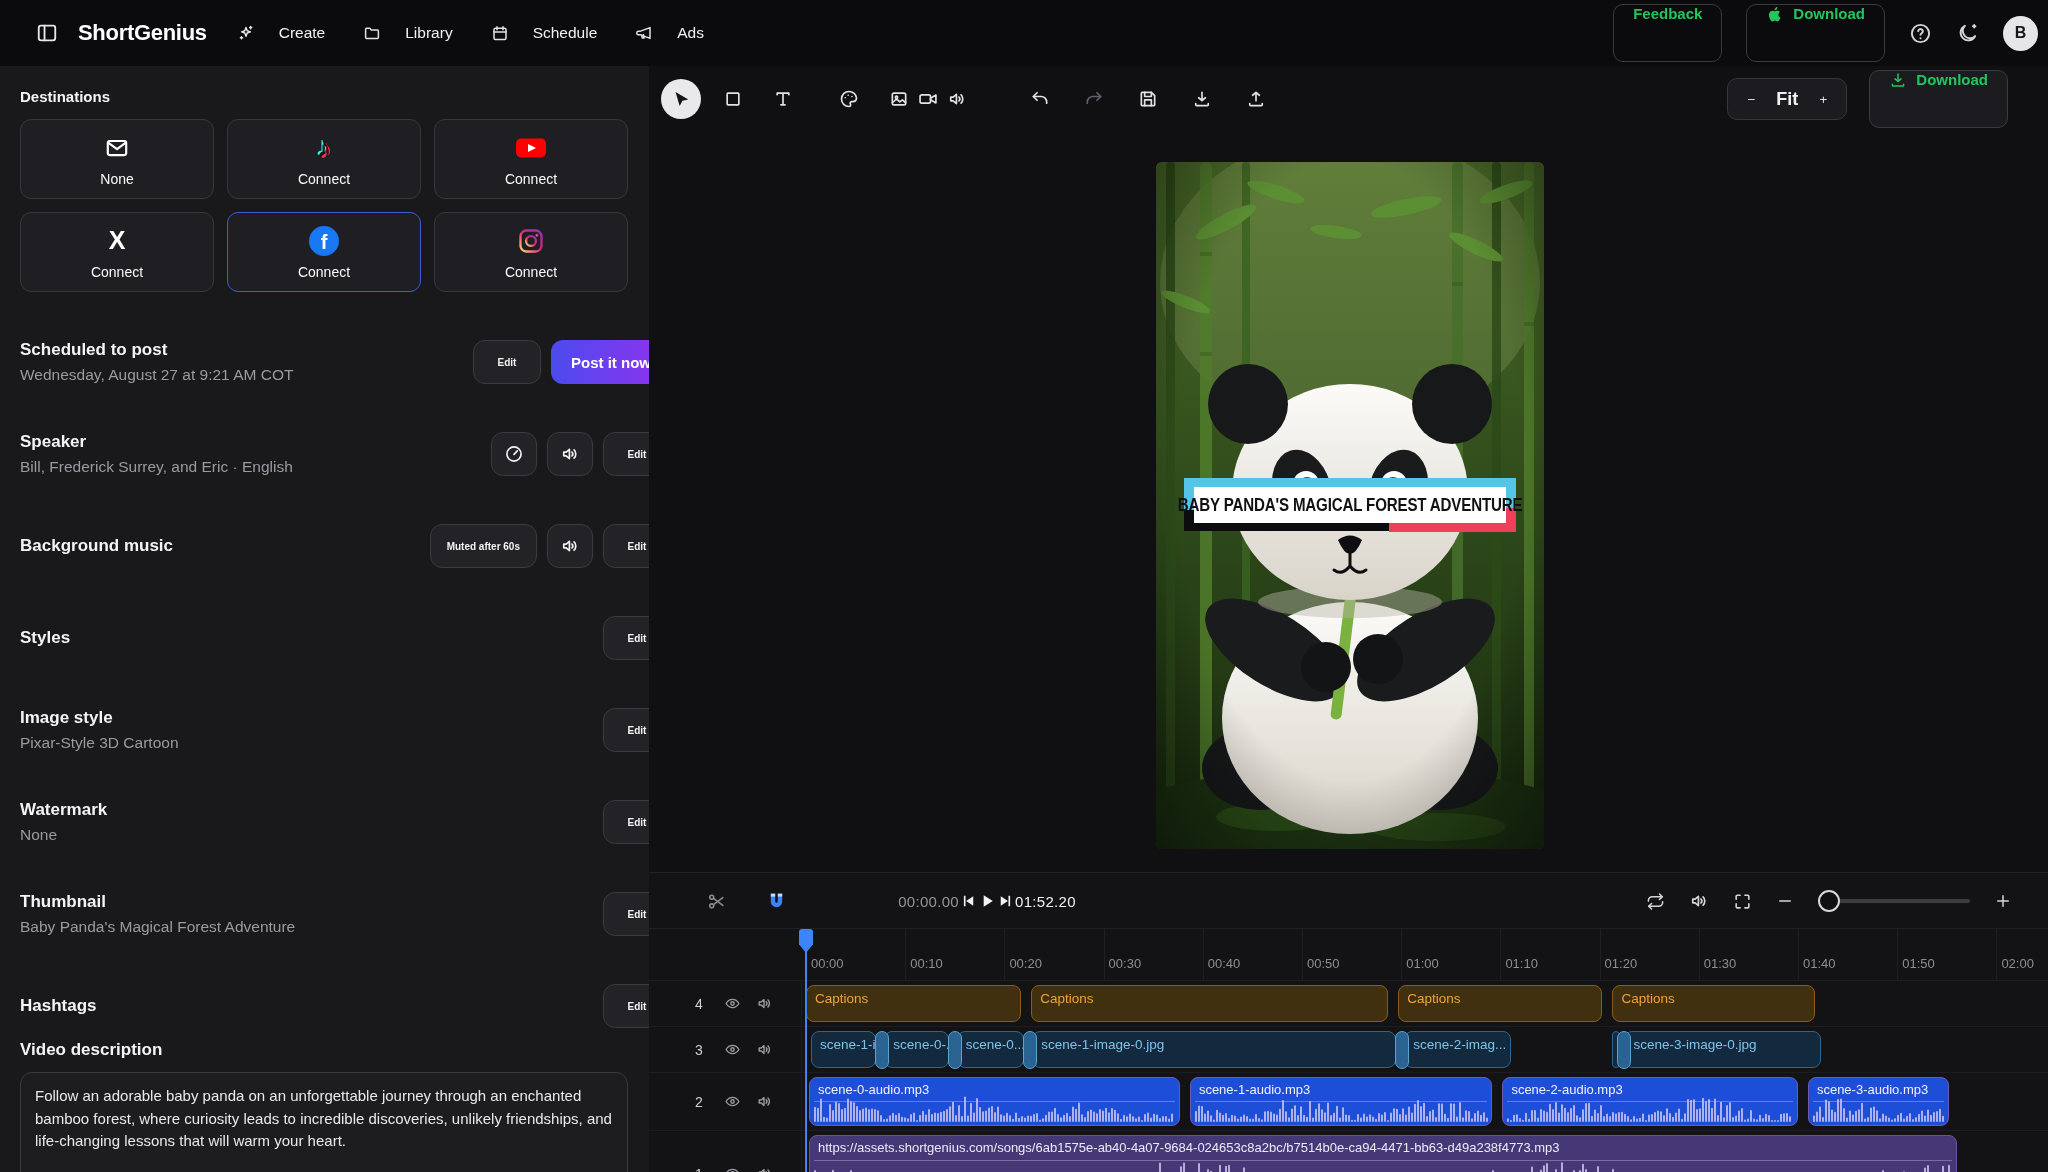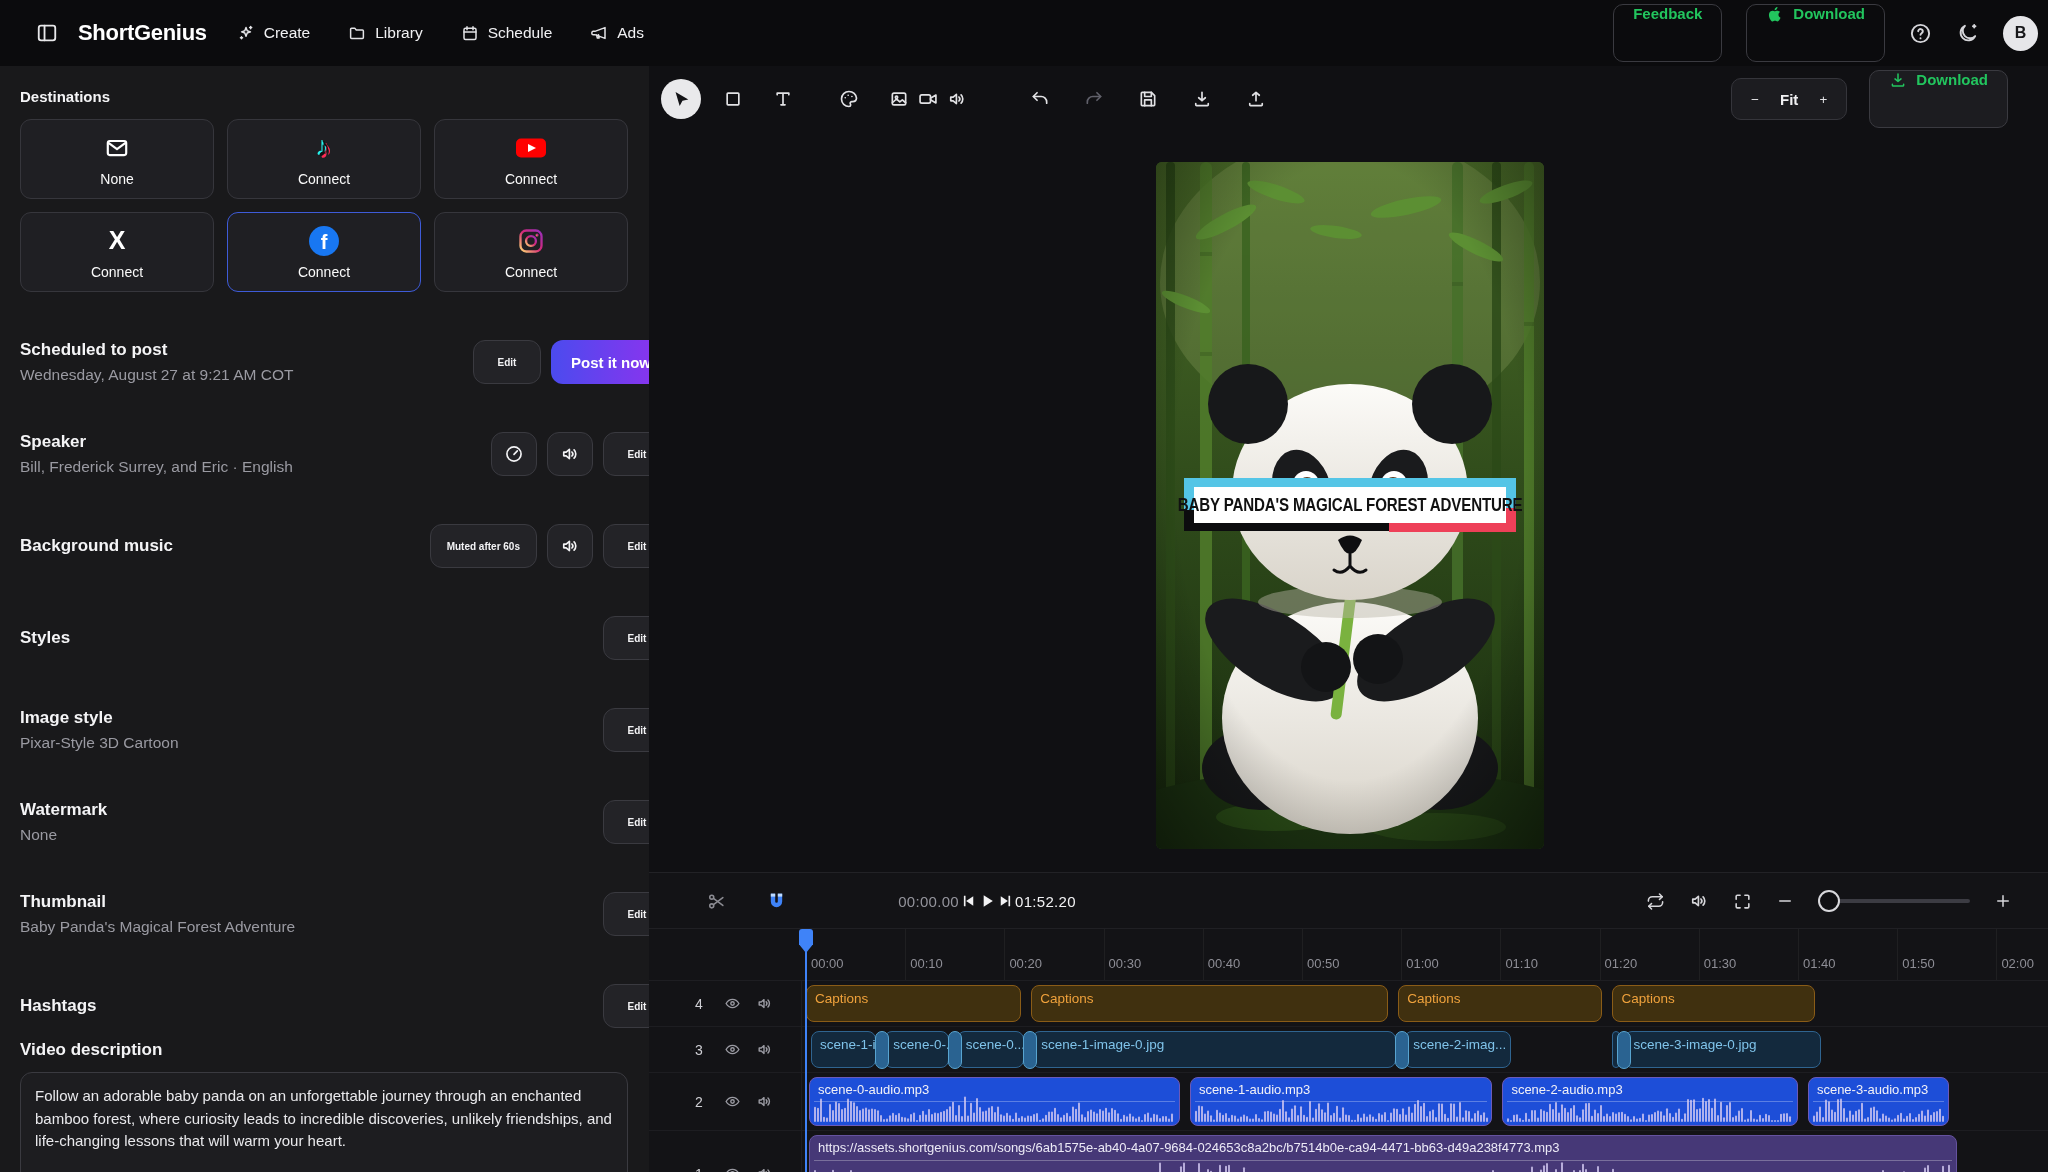--- a/index.html
+++ b/index.html
@@ -6,21 +6,21 @@
   html,body { width:2048px; height:1172px; overflow:hidden; background:#0b0b0d;
     font-family:"Liberation Sans", sans-serif; color:#ececee; }
 
   
   .navbar { position:absolute; left:12px; top:0; width:2048px; height:66px; background:#0b0b0d;
     display:flex; align-items:center; padding:0 22px 0 18px; }
   .nav-toggle { width:34px; height:34px; display:flex; align-items:center; justify-content:center;
     color:#e8e8ea; border-radius:8px; cursor:pointer; }
   .brand { font-size:22px; font-weight:800; letter-spacing:-0.3px; margin:0 30px 0 14px; color:#fff; }
   .nav-items { display:flex; align-items:center; gap:38px; }
-  .nav-item { display:flex; align-items:center; gap:9px; font-size:15.5px; font-weight:500; color:#f1f1f3; cursor:pointer; }
+  .nav-item { display:flex; align-items:center; gap:24px; font-size:15.5px; font-weight:500; color:#f1f1f3; cursor:pointer; }
   .nav-item .ic { color:#e3e3e6; }
   .nav-right { margin-left:auto; display:flex; align-items:center; gap:24px; }
   .btn-outline { height:58px; padding:0 19px; border:1px solid #3a3a40; border-radius:10px;
     background:transparent; color:#22c55e; font-size:15px; font-weight:600; display:flex;
     align-items:flex-start; gap:9px; cursor:pointer; font-family:inherit; }
   .icon-btn { background:none; border:none; color:#d6d6da; cursor:pointer; display:flex; align-items:center; }
   .avatar { width:35px; height:35px; border-radius:50%; background:#e6e6e9; color:#17171a;
     font-weight:700; font-size:16px; display:flex; align-items:center; justify-content:center; cursor:pointer; }
 
   
@@ -61,21 +61,21 @@
   .tool { width:36px; height:36px; display:flex; align-items:center; justify-content:center; color:#e2e2e5;
     background:none; border:none; cursor:pointer; border-radius:50%; }
   .tool.sm { width:27px; }
   .tool.selected { background:#e9e9eb; color:#141417; width:40px; height:40px; }
   .tool.disabled { color:#60606a; }
   .tb-right { margin-left:auto; margin-right:40px; display:flex; align-items:center; gap:22px; }
   .zoom-pill { height:42px; background:#1c1c20; border:1px solid #35353b; border-radius:10px;
     display:flex; align-items:center; padding:0 6px; }
   .zoom-pill button { background:none; border:none; color:#e3e3e6; width:34px; height:34px; cursor:pointer;
     display:flex; align-items:center; justify-content:center; }
-  .zoom-pill .fit { font-size:15px; font-weight:600; color:#f1f1f3; padding:0 8px; }
+  .zoom-pill .fit { font-size:18px; font-weight:600; color:#f1f1f3; padding:0 8px; }
 
   
   .preview { position:absolute; left:507px; top:96px; width:388px; height:687px; border-radius:6px;
     overflow:hidden; background:#203616; }
   .banner { position:absolute; left:28px; top:316px; width:332px; height:54px; }
   .banner .cyan { position:absolute; left:0; top:0; width:332px; height:43px; background:#54c5e6; }
   .banner .blk { position:absolute; left:0; top:32px; width:205px; height:21px; background:#0c0c0e; }
   .banner .red { position:absolute; left:205px; top:30px; width:127px; height:24px; background:#ee4058; }
   .banner .white { position:absolute; left:10px; top:9px; width:312px; height:36px; background:#fff;
     display:flex; align-items:center; justify-content:center; }

